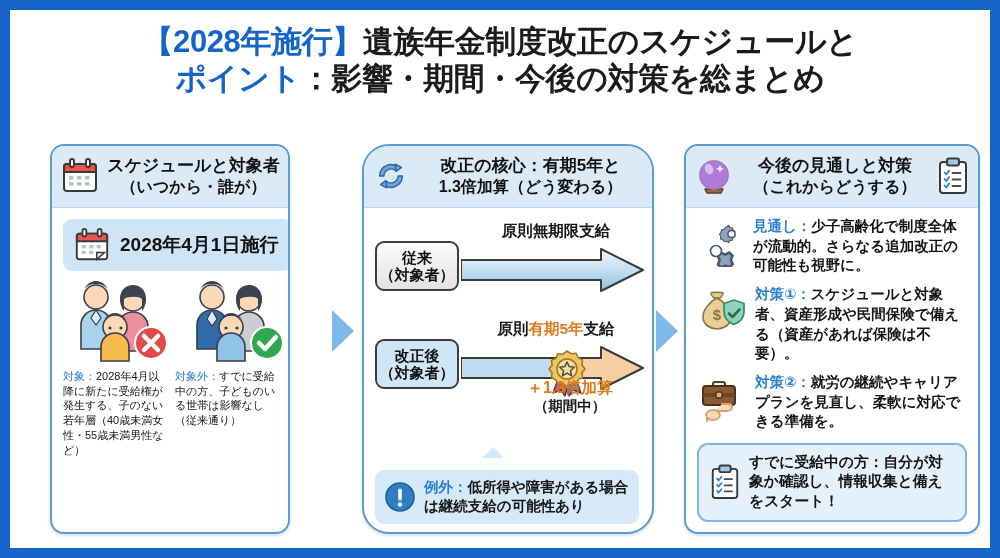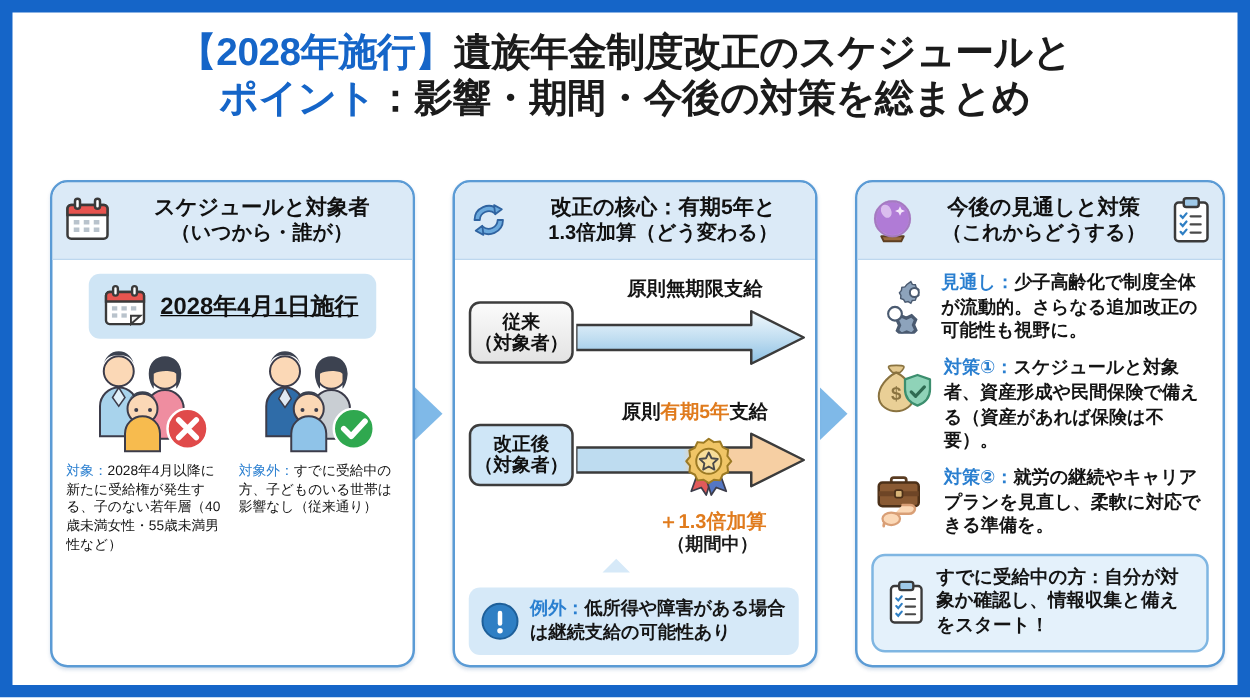--- a/index.html
+++ b/index.html
@@ -49,22 +49,22 @@
   .panel {
     position: absolute;
     top: 134px;
     height: 390px;
     border: 2.5px solid #5b9bd5;
     border-radius: 14px;
     background: #ffffff;
     box-shadow: 0 2px 3px rgba(40,90,150,0.18);
     overflow: hidden;
   }
-  #panel-schedule { left: 30px;  width: 292px; }
-  #panel-core     { left: 352px; width: 292px; }
+  #panel-schedule { left: 40px;  width: 240px; }
+  #panel-core     { left: 352px; width: 292px; border-radius: 27px; }
   #panel-future   { left: 674px; width: 296px; }
 
   .panel-header {
     background: #dbeaf7;
     border-bottom: 1px solid #bdd7ee;
     padding: 7px 8px 8px 8px;
     display: flex;
     align-items: center;
     gap: 7px;
     min-height: 62px;
@@ -98,21 +98,20 @@
   
   .date-badge {
     margin: 2px auto 6px auto;
     background: #cfe5f5;
     border-radius: 9px;
     padding: 7px 14px 7px 10px;
     display: flex;
     align-items: center;
     gap: 9px;
     width: fit-content;
-    text-decoration: underline;
   }
   .date-badge .badge-label {
     font-weight: bold;
     font-size: 19px;
     color: #131313;
     white-space: nowrap;
   }
 
   .people-row {
     display: flex;
@@ -167,21 +166,21 @@
     color: #141414;
     white-space: nowrap;
   }
   .hl-orange { color: #e07b1d; }
 
   .flow-arrow { position: absolute; left: 86px; top: 26px; }
 
   .bonus-label {
     position: absolute;
     left: 110px;
-    top: 90px;
+    top: 60px;
     width: 170px;
     text-align: center;
     line-height: 1.16;
   }
   .bonus-label .b1 { font-weight: bold; font-size: 16px; color: #e07b1d; display:block; }
   .bonus-label .b2 { font-weight: bold; font-size: 14.5px; color: #1b1b1b; display:block; }
 
   .medal { position: absolute; left: 168px; top: 30px; }
 
   .note-box {

